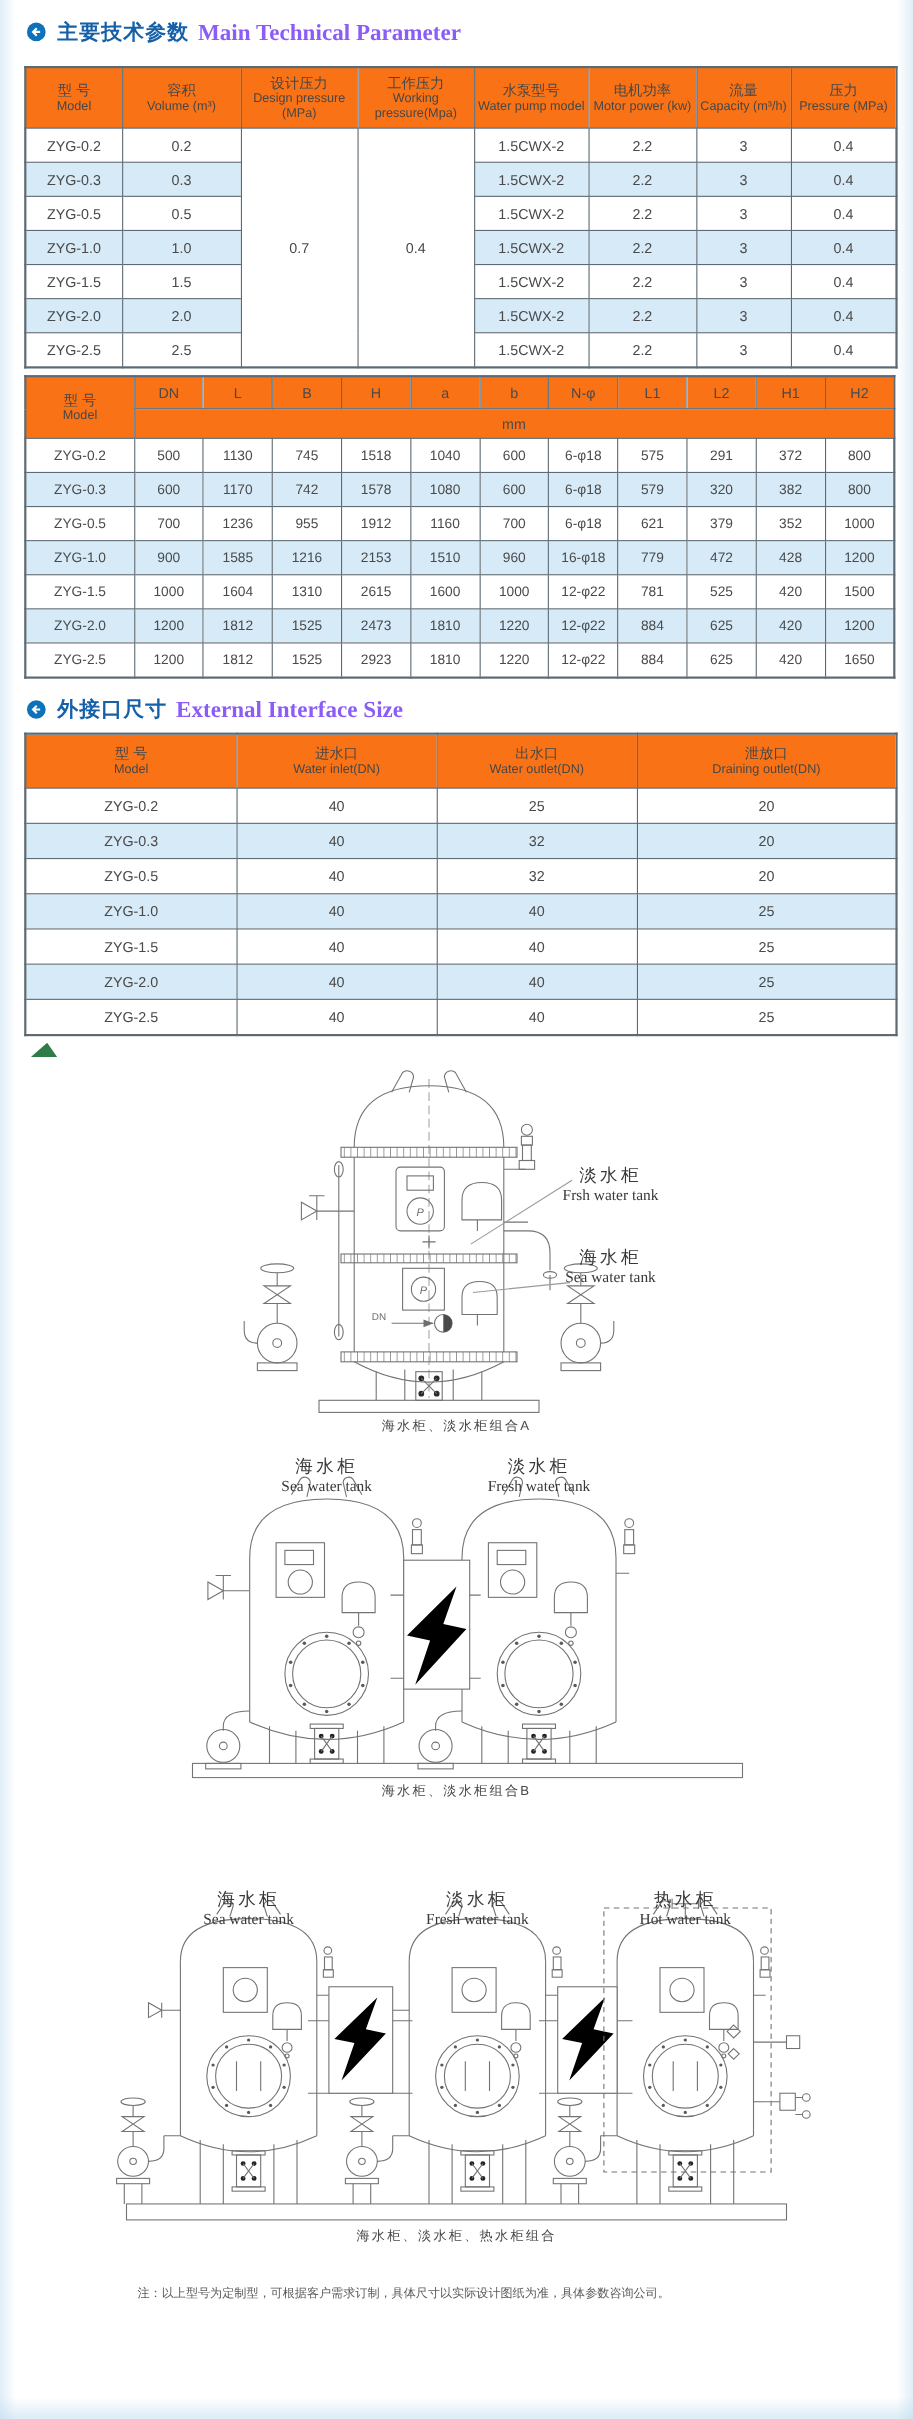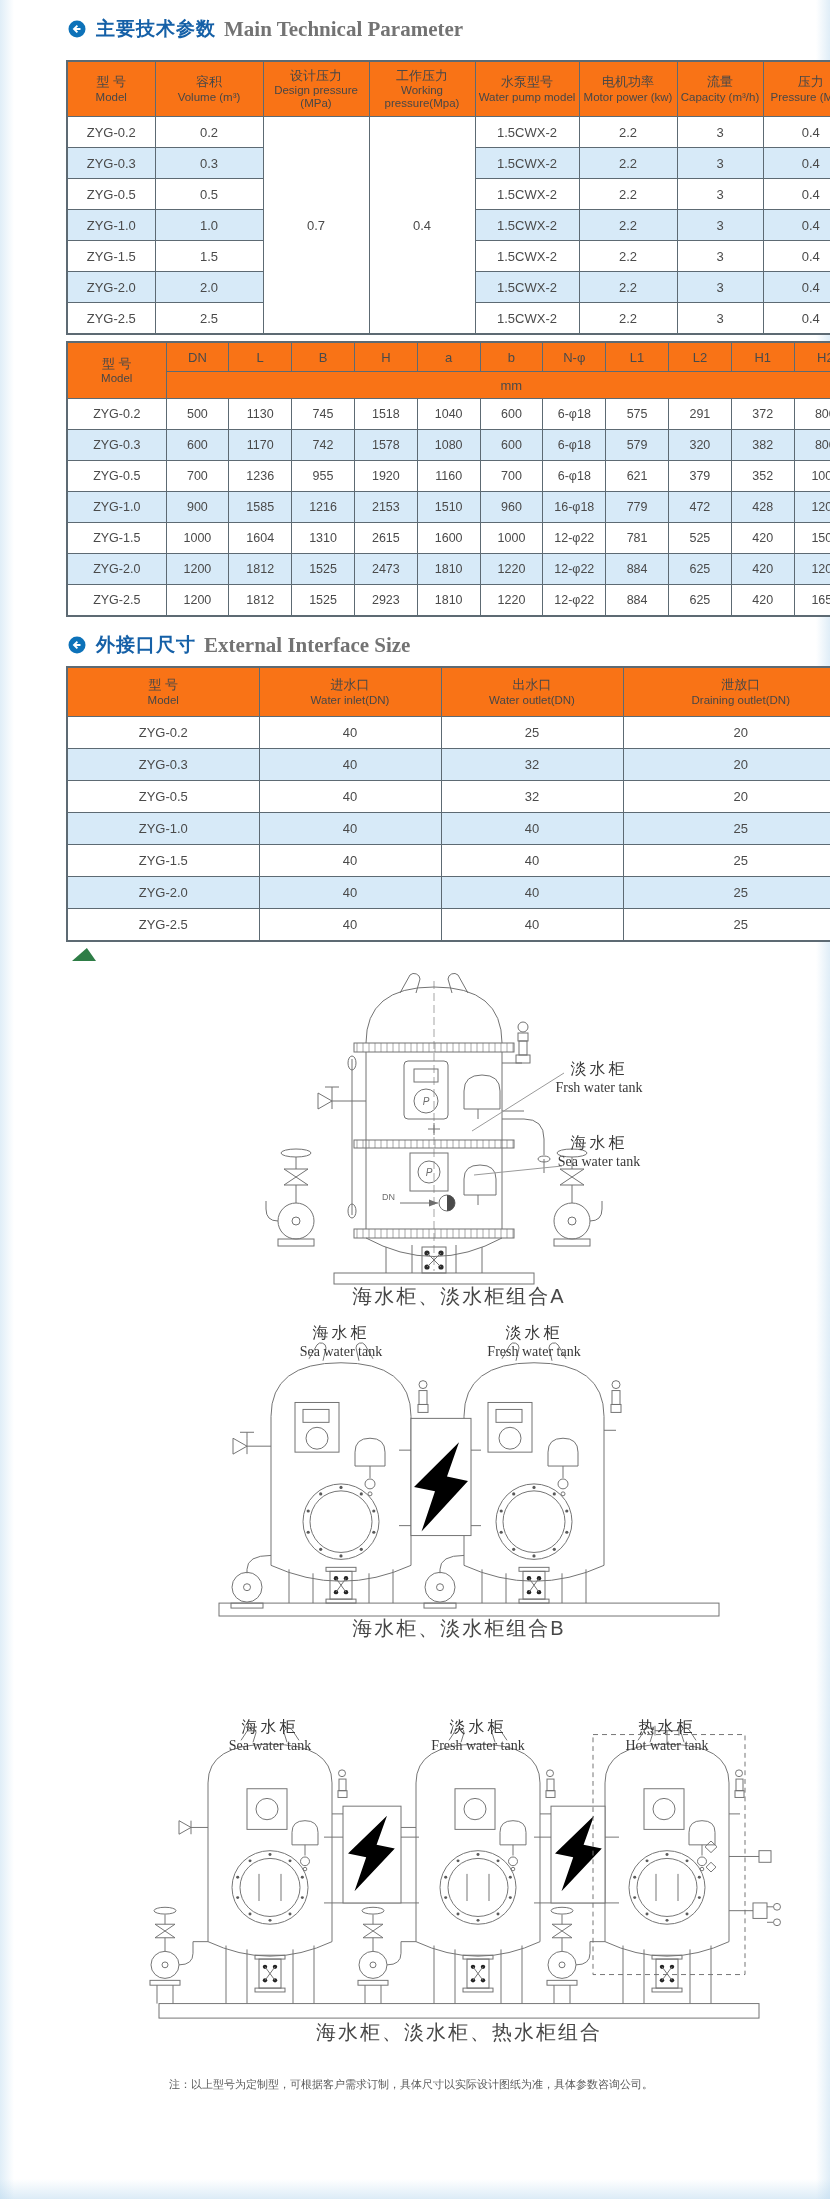--- a/index.html
+++ b/index.html
@@ -5,27 +5,27 @@
   html,body{margin:0;padding:0;}
   body{
     width:830px;height:2199px;overflow:hidden;position:relative;
     font-family:"Liberation Sans",sans-serif;
     background:
       linear-gradient(90deg, rgba(185,216,238,.45), rgba(255,255,255,0) 14px),
       linear-gradient(270deg, rgba(185,216,238,.45), rgba(255,255,255,0) 14px),
       linear-gradient(0deg, rgba(185,216,238,.5), rgba(255,255,255,0) 20px),
       #ffffff;
   }
-  .page{position:relative;width:734px;height:2199px;padding-left:44px;}
+  .page{position:relative;width:734px;height:2199px;}
 
   
   .sec-title{display:flex;align-items:center;margin-left:24px;height:30px;}
   .sec-title .bullet{width:18px;height:18px;margin-right:10px;flex:0 0 auto;}
   .sec-zh{font-weight:bold;font-size:19px;color:#1560a7;letter-spacing:1px;}
-  .sec-en{font-family:"Liberation Serif",serif;font-weight:bold;font-size:21px;color:#737373;margin-left:8px;}
+  .sec-en{font-family:"Liberation Serif",serif;font-weight:bold;font-size:21px;color:#8b5cf6;margin-left:8px;}
   .st1{padding-top:14px;}
   .st2{margin-top:64px;}
   .st3{margin-top:13px;}
 
   
   table{border-collapse:collapse;table-layout:fixed;margin-left:22px;width:792px;
         border:2px solid #5d6a73;}
   th,td{border:1px solid #5d6a73;text-align:center;vertical-align:middle;
         color:#4a4a4a;padding:0 2px;overflow:hidden;}
   thead th,.unit{background:#f97316;font-weight:normal;}
@@ -44,21 +44,21 @@
   #t3{margin-top:6px;}
   #t3 thead th{height:48px;}
   #t3 tbody td{height:31px;}
 
   .triangle{width:24px;height:13px;background:#2e7d46;margin:6px 0 0 28px;
             clip-path:polygon(62% 0, 0 100%, 100% 100%);}
 
   
   .fig{position:relative;width:830px;}
   .fig svg{display:block;}
-  .fig-caption{text-align:center;font-size:20px;color:#474747;letter-spacing:2px;height:22px;line-height:22px;}
+  .fig-caption{text-align:center;font-size:12px;color:#474747;letter-spacing:2px;height:22px;line-height:22px;}
   .tk-label{position:absolute;text-align:center;color:#383838;}
   .tk-zh{font-size:16px;letter-spacing:3px;}
   .tk-en{font-size:14px;font-family:"Liberation Serif",serif;line-height:1.2;}
 
   #figA{margin-top:2px;height:346px;}
   #figA svg{margin-left:190px;}
   #figB{height:370px;padding-top:16px;}
   #figB svg{margin:2px 0 0 115px;}
   #figC{height:356px;padding-top:22px;}
   #figC svg{margin:4px 0 0 75px;}
@@ -251,21 +251,21 @@
           <td>579</td>
           <td>320</td>
           <td>382</td>
           <td>800</td>
         </tr>
         <tr>
           <td>ZYG-0.5</td>
           <td>700</td>
           <td>1236</td>
           <td>955</td>
-          <td>1920</td>
+          <td>1912</td>
           <td>1160</td>
           <td>700</td>
           <td>6-φ18</td>
           <td>621</td>
           <td>379</td>
           <td>352</td>
           <td>1000</td>
         </tr>
         <tr class="alt">
           <td>ZYG-1.0</td>

